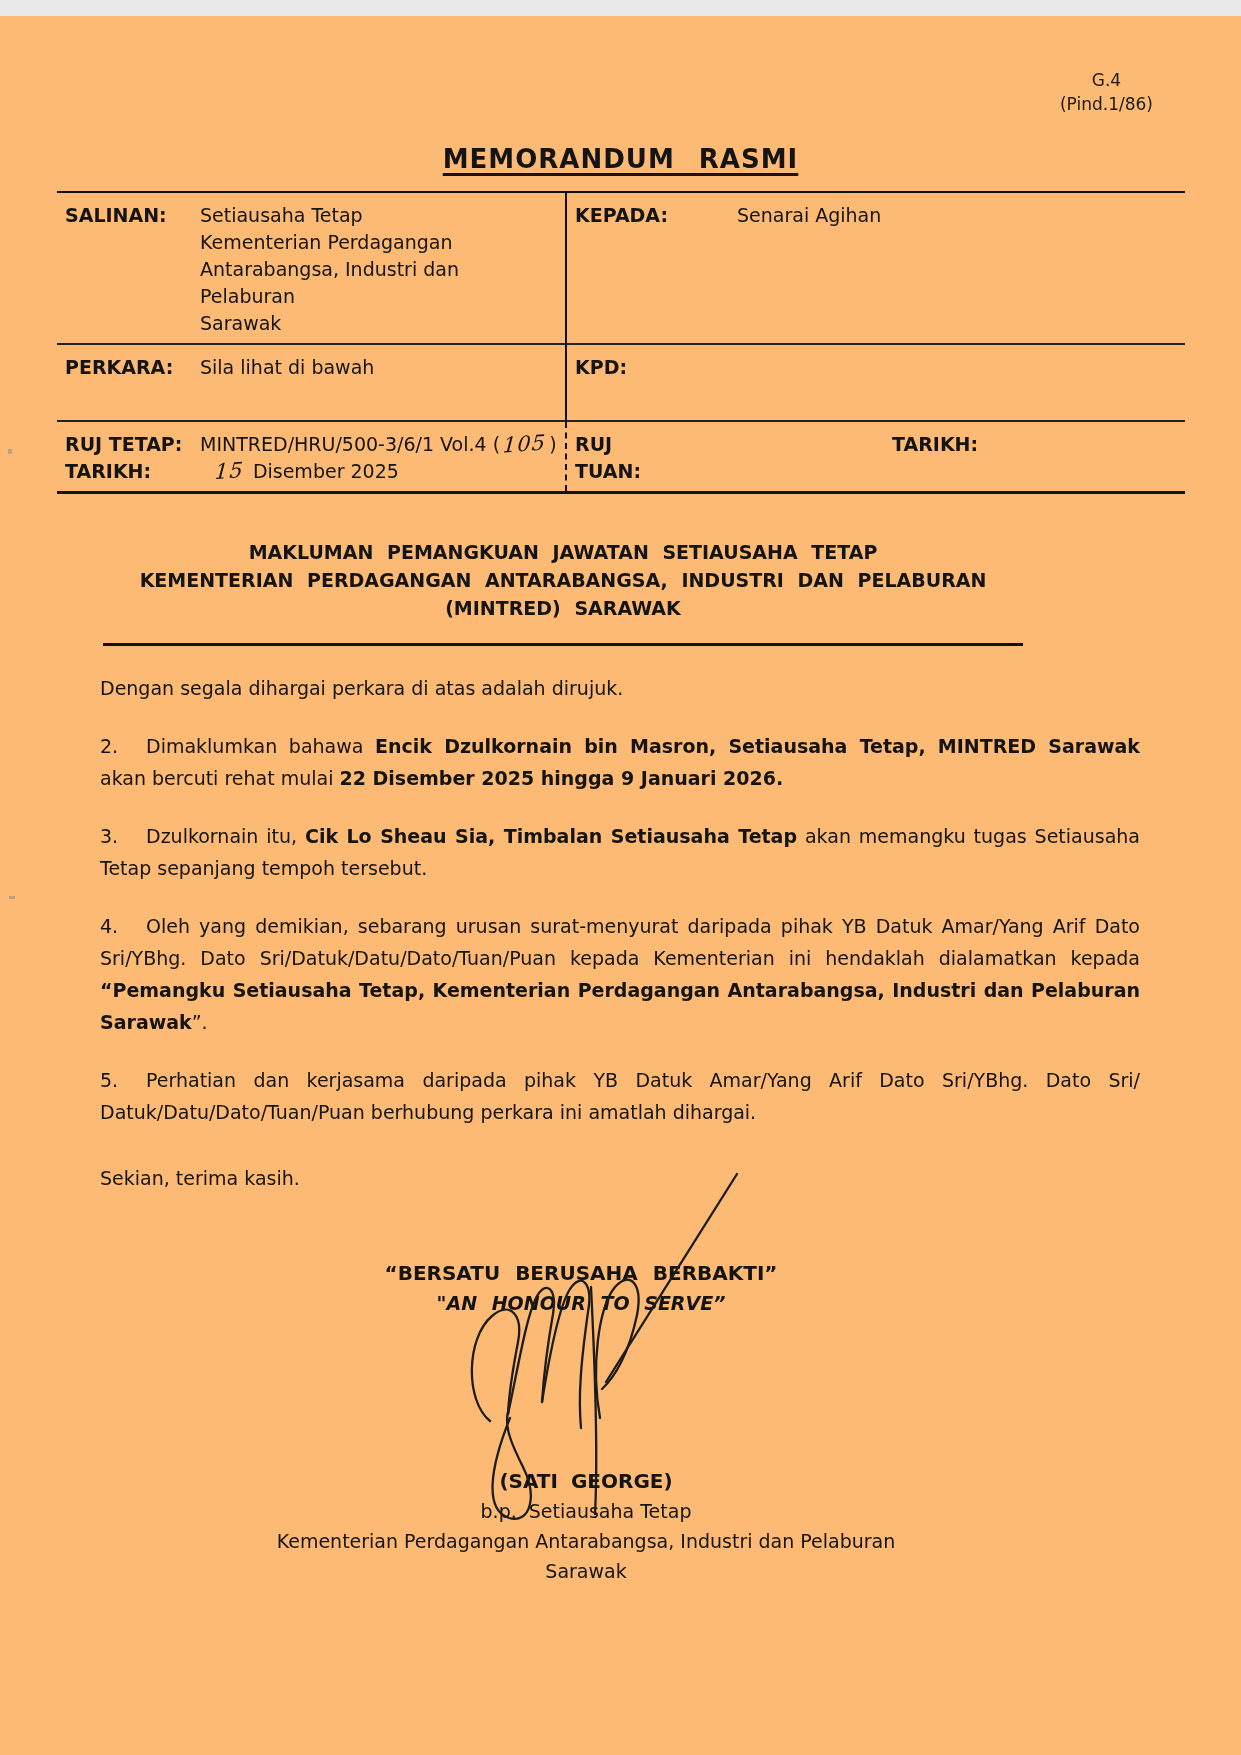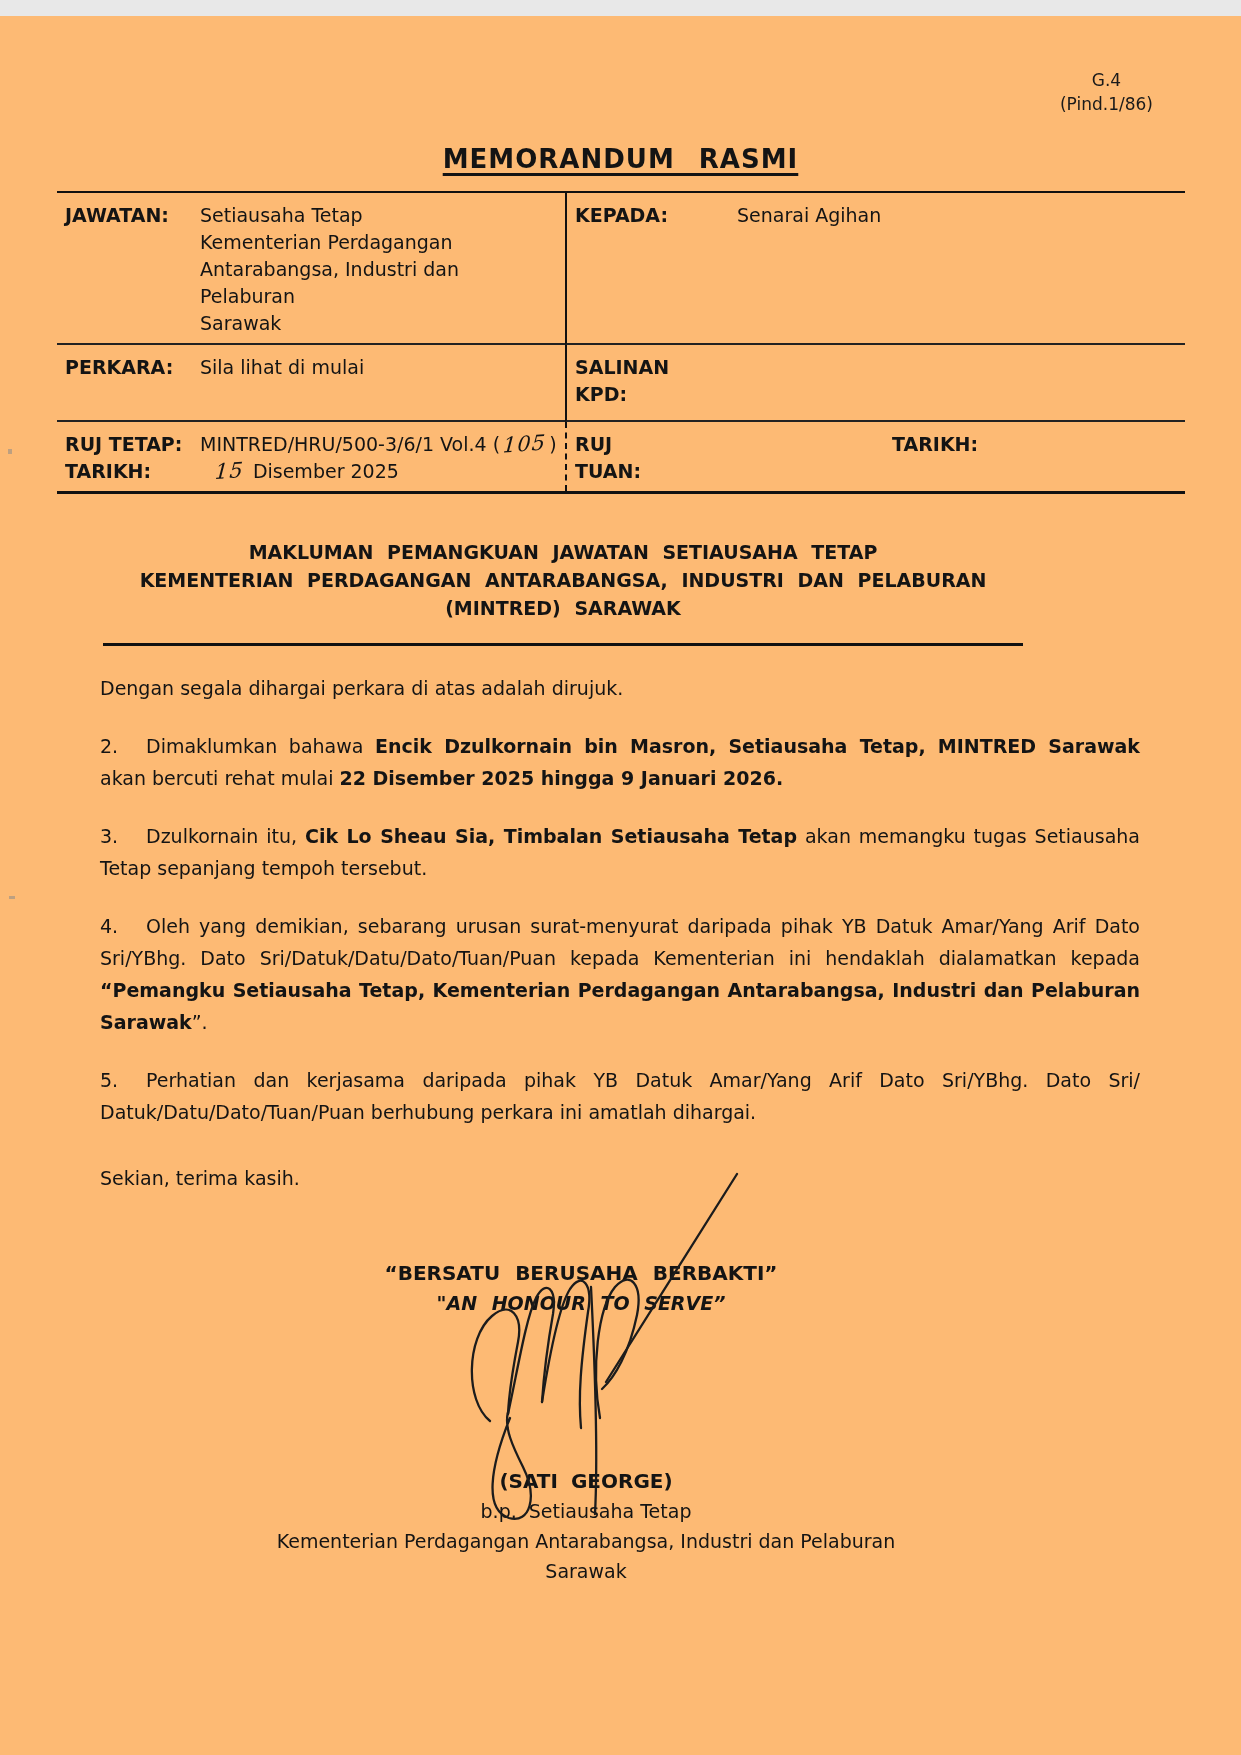--- a/index.html
+++ b/index.html
@@ -78,40 +78,39 @@
 
   <div class="form-code">
     <div>G.4</div>
     <div>(Pind.1/86)</div>
   </div>
 
   <div class="title">MEMORANDUM RASMI</div>
 
   <div class="memo-table">
     <div class="cell row1 pairL">
-      <span class="lbl">JAWATAN:</span>
+      <span class="lbl">SALINAN:</span>
       <div>
         <div>Setiausaha Tetap</div>
         <div>Kementerian Perdagangan</div>
         <div>Antarabangsa, Industri dan Pelaburan</div>
         <div>Sarawak</div>
       </div>
     </div>
     <div class="cell row1 rightcol pairR">
       <span class="lbl">KEPADA:</span>
       <span>Senarai Agihan</span>
     </div>
 
     <div class="cell row2 pairL">
       <span class="lbl">PERKARA:</span>
-      <span>Sila lihat di mulai</span>
+      <span>Sila lihat di bawah</span>
     </div>
     <div class="cell row2 rightcol">
       <div class="lbl">
-        <div>SALINAN</div>
         <div>KPD:</div>
       </div>
     </div>
 
     <div class="cell row3 pairL">
       <span class="lbl">RUJ TETAP:</span>
       <span><span>MINTRED/HRU/500-3/6/1 Vol.4 (</span><span class="hand">105</span><span>)</span></span>
       <span class="lbl">TARIKH:</span>
       <span>&nbsp;&nbsp;<span class="hand">15</span> <span>Disember 2025</span></span>
     </div>

